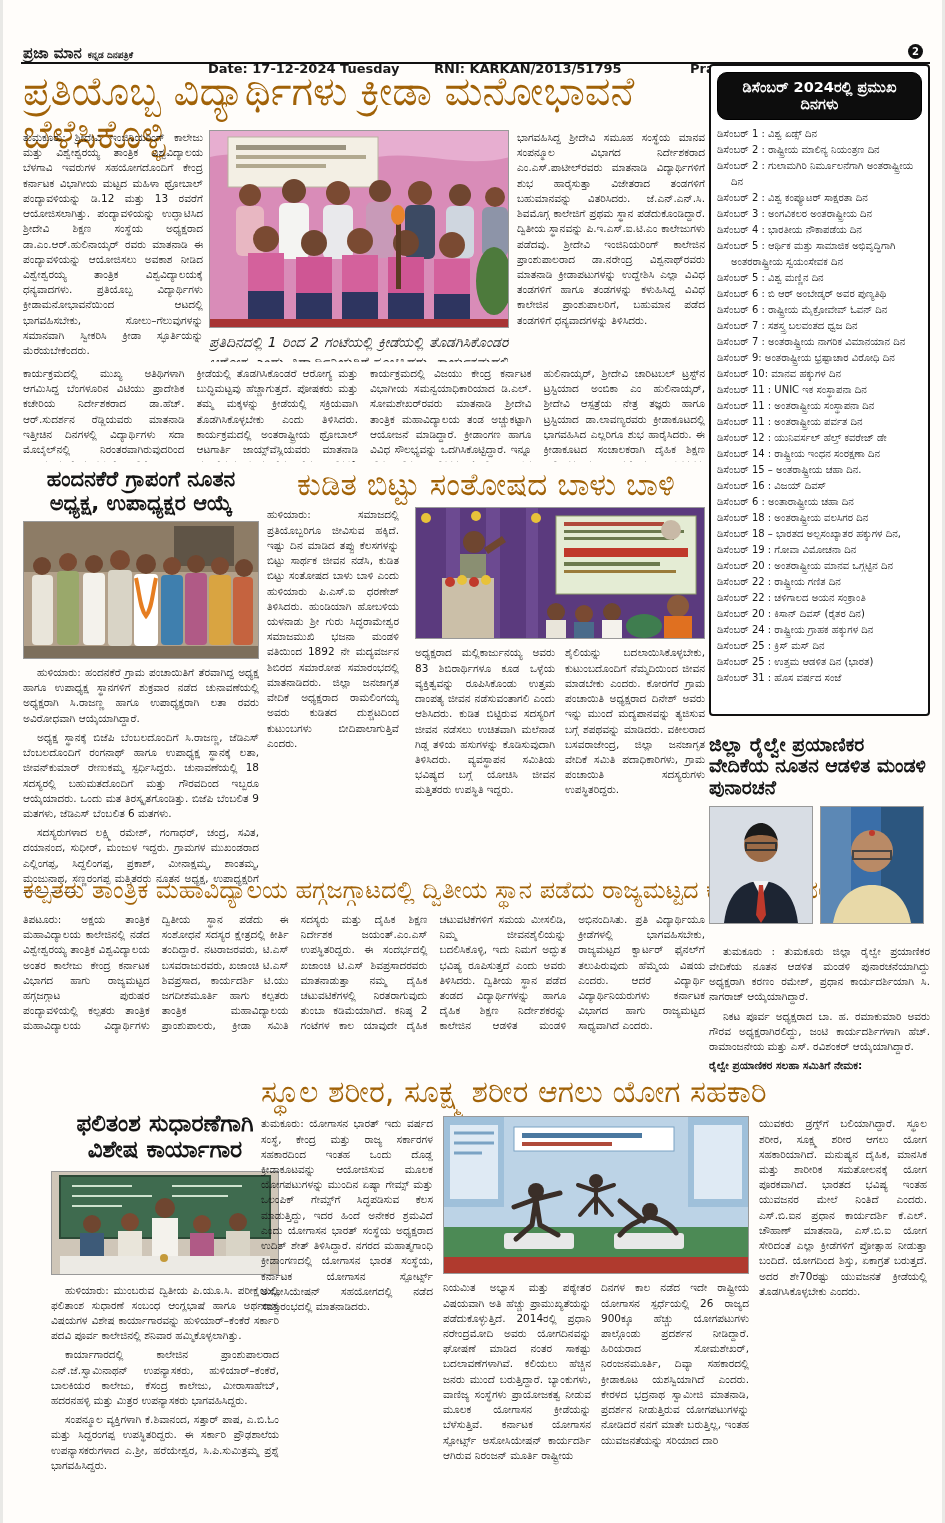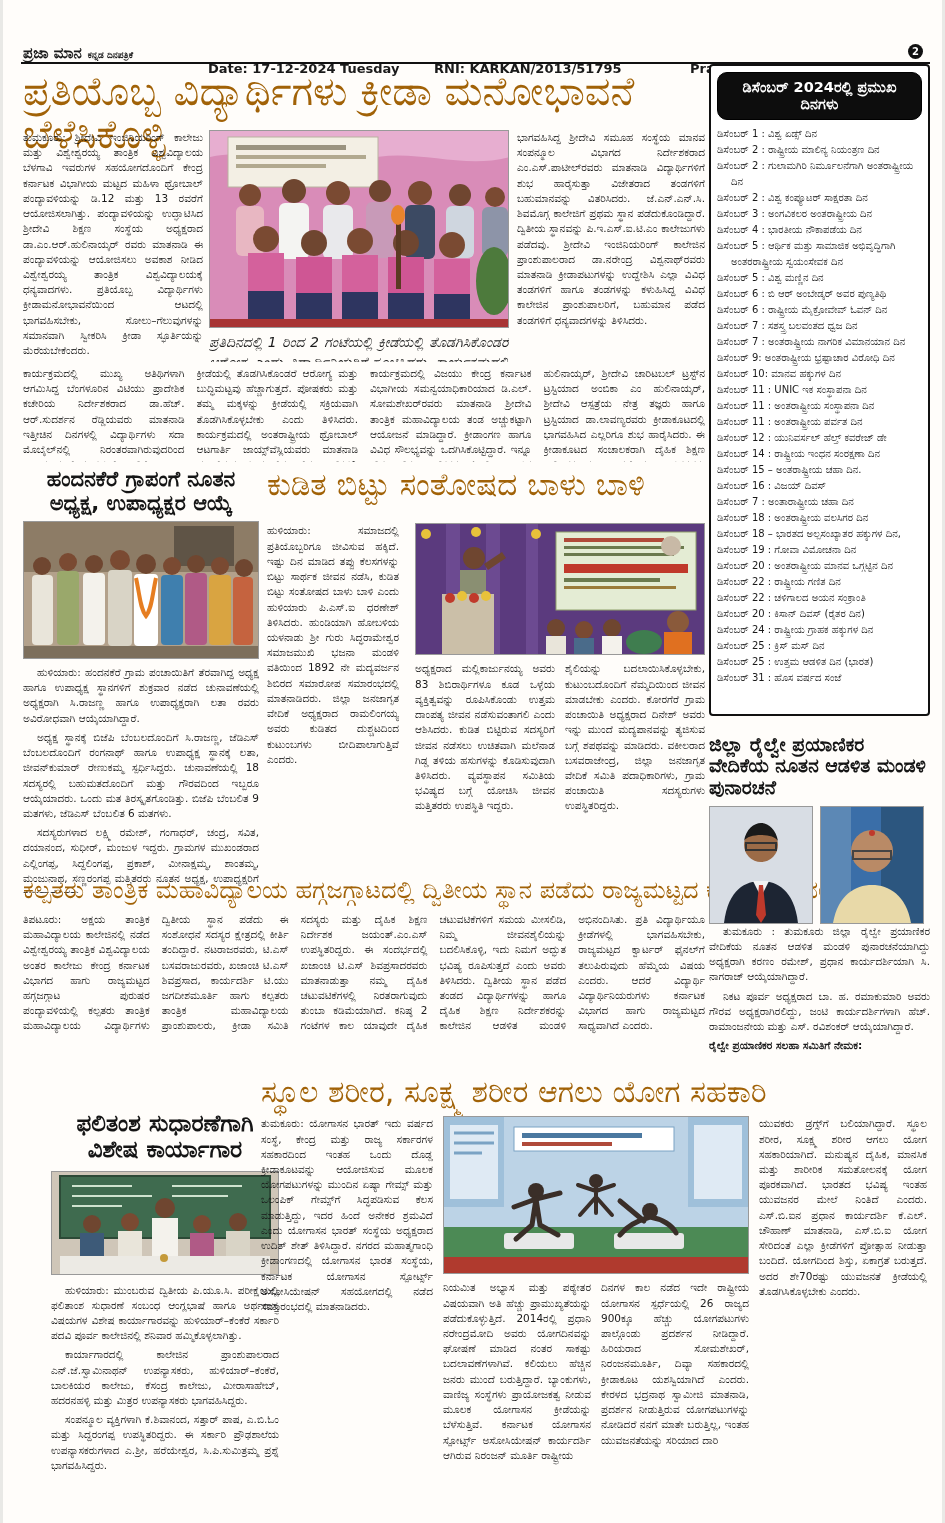--- a/index.html
+++ b/index.html
@@ -65,21 +65,21 @@
         <div class="sb-item">ಡಿಸೆಂಬರ್ 7 : ಅಂತರಾಷ್ಟ್ರೀಯ ನಾಗರಿಕ ವಿಮಾನಯಾನ ದಿನ</div>
         <div class="sb-item">ಡಿಸೆಂಬರ್ 9: ಅಂತರಾಷ್ಟ್ರೀಯ ಭ್ರಷ್ಟಾಚಾರ ವಿರೋಧಿ ದಿನ</div>
         <div class="sb-item">ಡಿಸೆಂಬರ್ 10: ಮಾನವ ಹಕ್ಕುಗಳ ದಿನ</div>
         <div class="sb-item">ಡಿಸೆಂಬರ್ 11 : UNIC ಇಕ ಸಂಸ್ಥಾಪನಾ ದಿನ</div>
         <div class="sb-item">ಡಿಸೆಂಬರ್ 11 : ಅಂತರಾಷ್ಟ್ರೀಯ ಸಂಸ್ಥಾಪನಾ ದಿನ</div>
         <div class="sb-item">ಡಿಸೆಂಬರ್ 11 : ಅಂತರಾಷ್ಟ್ರೀಯ ಪರ್ವತ ದಿನ</div>
         <div class="sb-item">ಡಿಸೆಂಬರ್ 12 : ಯುನಿವರ್ಸಲ್ ಹೆಲ್ತ್ ಕವರೇಜ್ ಡೇ</div>
         <div class="sb-item">ಡಿಸೆಂಬರ್ 14 : ರಾಷ್ಟ್ರೀಯ ಇಂಧನ ಸಂರಕ್ಷಣಾ ದಿನ</div>
         <div class="sb-item">ಡಿಸೆಂಬರ್ 15 – ಅಂತರಾಷ್ಟ್ರೀಯ ಚಹಾ ದಿನ.</div>
         <div class="sb-item">ಡಿಸೆಂಬರ್ 16 : ವಿಜಯ್ ದಿವಸ್</div>
-        <div class="sb-item">ಡಿಸೆಂಬರ್ 7 : ಅಂತಾರಾಷ್ಟ್ರೀಯ ಚಹಾ ದಿನ</div>
+        <div class="sb-item">ಡಿಸೆಂಬರ್ 6 : ಅಂತಾರಾಷ್ಟ್ರೀಯ ಚಹಾ ದಿನ</div>
         <div class="sb-item">ಡಿಸೆಂಬರ್ 18 : ಅಂತರಾಷ್ಟ್ರೀಯ ವಲಸಿಗರ ದಿನ</div>
         <div class="sb-item">ಡಿಸೆಂಬರ್ 18 – ಭಾರತದ ಅಲ್ಪಸಂಖ್ಯಾತರ ಹಕ್ಕುಗಳ ದಿನ,</div>
         <div class="sb-item">ಡಿಸೆಂಬರ್ 19 : ಗೋವಾ ವಿಮೋಚನಾ ದಿನ</div>
         <div class="sb-item">ಡಿಸೆಂಬರ್ 20 : ಅಂತರಾಷ್ಟ್ರೀಯ ಮಾನವ ಒಗ್ಗಟ್ಟಿನ ದಿನ</div>
         <div class="sb-item">ಡಿಸೆಂಬರ್ 22 : ರಾಷ್ಟ್ರೀಯ ಗಣಿತ ದಿನ</div>
         <div class="sb-item">ಡಿಸೆಂಬರ್ 22 : ಚಳಿಗಾಲದ ಅಯನ ಸಂಕ್ರಾಂತಿ</div>
         <div class="sb-item">ಡಿಸೆಂಬರ್ 20 : ಕಿಸಾನ್ ದಿವಸ್ (ರೈತರ ದಿನ)</div>
         <div class="sb-item">ಡಿಸೆಂಬರ್ 24 : ರಾಷ್ಟ್ರೀಯ ಗ್ರಾಹಕ ಹಕ್ಕುಗಳ ದಿನ</div>
         <div class="sb-item">ಡಿಸೆಂಬರ್ 25 : ಕ್ರಿಸ್ ಮಸ್ ದಿನ</div>
         <div class="sb-item">ಡಿಸೆಂಬರ್ 25 : ಉತ್ತಮ ಆಡಳಿತ ದಿನ (ಭಾರತ)</div>
@@ -178,22 +178,22 @@
       </svg>
     </div>
     <div class="bt" style="margin-top:6px;height:228px;">
         <div class="para">ಹುಳಿಯಾರು: ಹಂದನಕೆರೆ ಗ್ರಾಮ ಪಂಚಾಯಿತಿಗೆ ತೆರವಾಗಿದ್ದ ಅಧ್ಯಕ್ಷ ಹಾಗೂ ಉಪಾಧ್ಯಕ್ಷ ಸ್ಥಾನಗಳಿಗೆ ಶುಕ್ರವಾರ ನಡೆದ ಚುನಾವಣೆಯಲ್ಲಿ ಅಧ್ಯಕ್ಷರಾಗಿ ಸಿ.ರಾಜಣ್ಣ ಹಾಗೂ ಉಪಾಧ್ಯಕ್ಷರಾಗಿ ಲತಾ ರವರು ಅವಿರೋಧವಾಗಿ ಆಯ್ಕೆಯಾಗಿದ್ದಾರೆ.</div>
         <div class="para">ಅಧ್ಯಕ್ಷ ಸ್ಥಾನಕ್ಕೆ ಬಿಜೆಪಿ ಬೆಂಬಲದೊಂದಿಗೆ ಸಿ.ರಾಜಣ್ಣ, ಜೆಡಿಎಸ್ ಬೆಂಬಲದೊಂದಿಗೆ ರಂಗನಾಥ್ ಹಾಗೂ ಉಪಾಧ್ಯಕ್ಷ ಸ್ಥಾನಕ್ಕೆ ಲತಾ, ಜೀವನ್‌ಕುಮಾರ್ ರೇಣುಕಮ್ಮ ಸ್ಪರ್ಧಿಸಿದ್ದರು. ಚುನಾವಣೆಯಲ್ಲಿ 18 ಸದಸ್ಯರಲ್ಲಿ ಬಹುಮತದೊಂದಿಗೆ ಮತ್ತು ಗೌರವದಿಂದ ಇಬ್ಬರೂ ಆಯ್ಕೆಯಾದರು. ಒಂದು ಮತ ತಿರಸ್ಕೃತಗೊಂಡಿತ್ತು. ಬಿಜೆಪಿ ಬೆಂಬಲಿತ 9 ಮತಗಳು, ಜೆಡಿಎಸ್ ಬೆಂಬಲಿತ 6 ಮತಗಳು.</div>
         <div class="para">ಸದಸ್ಯರುಗಳಾದ ಲಕ್ಷ್ಮಿ ರಮೇಶ್, ಗಂಗಾಧರ್, ಚಂದ್ರ, ಸವಿತ, ದಯಾನಂದ, ಸುಧೀರ್, ಮಂಜುಳ ಇದ್ದರು. ಗ್ರಾಮಗಳ ಮುಖಂಡರಾದ ಎಲ್ಲಿಂಗಪ್ಪ, ಸಿದ್ದಲಿಂಗಪ್ಪ, ಪ್ರಕಾಶ್, ಮೀನಾಕ್ಷಮ್ಮ, ಶಾಂತಮ್ಮ, ಮಂಜುನಾಥ, ಸಣ್ಣರಂಗಪ್ಪ ಮತ್ತಿತರರು ನೂತನ ಅಧ್ಯಕ್ಷ, ಉಪಾಧ್ಯಕ್ಷರಿಗೆ ಶುಭಹಾರೈಸಿದರು.</div>
       </div>
   </div>
 
   <div class="abs" style="left:264px;top:468px;width:438px;height:404px;">
-    <div class="head-red" style="font-size:31px;text-align:left;">ಕುಡಿತ ಬಿಟ್ಟು ಸಂತೋಷದ ಬಾಳು ಬಾಳಿ</div>
-    <div class="cols" style="gap:16px;margin-top:22px;">
+    <div class="head-red" style="font-size:31px;text-align:center;">ಕುಡಿತ ಬಿಟ್ಟು ಸಂತೋಷದ ಬಾಳು ಬಾಳಿ</div>
+    <div class="cols" style="gap:16px;margin-top:6px;">
       <div class="bt" style="width:138px;height:352px;">ಹುಳಿಯಾರು: ಸಮಾಜದಲ್ಲಿ ಪ್ರತಿಯೊಬ್ಬರಿಗೂ ಜೀವಿಸುವ ಹಕ್ಕಿದೆ. ಇಷ್ಟು ದಿನ ಮಾಡಿದ ತಪ್ಪು ಕೆಲಸಗಳನ್ನು ಬಿಟ್ಟು ಸಾರ್ಥಕ ಜೀವನ ನಡೆಸಿ, ಕುಡಿತ ಬಿಟ್ಟು ಸಂತೋಷದ ಬಾಳು ಬಾಳಿ ಎಂದು ಹುಳಿಯಾರು ಪಿ.ಎಸ್.ಐ ಧರಣೇಶ್ ತಿಳಿಸಿದರು. ಹುಂಡಿಯಾಗಿ ಹೋಬಳಿಯ ಯಳನಾಡು ಶ್ರೀ ಗುರು ಸಿದ್ಧರಾಮೇಶ್ವರ ಸಮಾಜಮುಖಿ ಭಜನಾ ಮಂಡಳಿ ವತಿಯಿಂದ 1892 ನೇ ಮದ್ಯವರ್ಜನ ಶಿಬಿರದ ಸಮಾರೋಪ ಸಮಾರಂಭದಲ್ಲಿ ಮಾತನಾಡಿದರು. ಜಿಲ್ಲಾ ಜನಜಾಗೃತ ವೇದಿಕೆ ಅಧ್ಯಕ್ಷರಾದ ರಾಮಲಿಂಗಯ್ಯ ಅವರು ಕುಡಿತದ ದುಶ್ಚಟದಿಂದ ಕುಟುಂಬಗಳು ಬೀದಿಪಾಲಾಗುತ್ತಿವೆ ಎಂದರು.</div>
       <div style="width:290px;">
         <div class="photo" style="width:290px;height:132px;">
           <svg width="288" height="130" viewBox="0 0 288 130">
             <rect width="288" height="130" fill="#5b3a7e"></rect>
             <rect x="30" y="0" width="14" height="130" fill="#6c4a91"></rect>
               <rect x="70" y="0" width="14" height="130" fill="#6c4a91"></rect>
               <rect x="110" y="0" width="12" height="130" fill="#6c4a91"></rect>
             <circle cx="10" cy="10" r="5" fill="#e8c23a"></circle>
               <circle cx="60" cy="8" r="5" fill="#e8c23a"></circle>
@@ -322,20 +322,20 @@
           <rect width="102" height="116" fill="#3a6ea8"></rect>
           <path d="M60 0h42v116H60z" fill="#2c567f"></path>
           <path d="M0 0h30v116H0z" fill="#5c88b5"></path>
           <circle cx="51" cy="44" r="21" fill="#b98a66"></circle>
           <rect x="32" y="44" width="38" height="8" fill="none" stroke="#444" stroke-width="2"></rect>
           <circle cx="51" cy="26" r="3" fill="#c0392b"></circle>
           <path d="M12 116c5-28 22-38 39-38s34 10 39 38Z" fill="#e8d9a8"></path>
         </svg>
       </div>
     </div>
-    <div class="bt" style="margin-top:0;height:196px;">
+    <div class="bt" style="margin-top:20px;height:196px;">
       <div class="para">ತುಮಕೂರು : ತುಮಕೂರು ಜಿಲ್ಲಾ ರೈಲ್ವೇ ಪ್ರಯಾಣಿಕರ ವೇದಿಕೆಯ ನೂತನ ಆಡಳಿತ ಮಂಡಳಿ ಪುನಾರಚನೆಯಾಗಿದ್ದು ಅಧ್ಯಕ್ಷರಾಗಿ ಕರಣಂ ರಮೇಶ್, ಪ್ರಧಾನ ಕಾರ್ಯದರ್ಶಿಯಾಗಿ ಸಿ. ನಾಗರಾಜ್ ಆಯ್ಕೆಯಾಗಿದ್ದಾರೆ.</div>
       <div class="para">ನಿಕಟ ಪೂರ್ವ ಅಧ್ಯಕ್ಷರಾದ ಬಾ. ಹ. ರಮಾಕುಮಾರಿ ಅವರು ಗೌರವ ಅಧ್ಯಕ್ಷರಾಗಿರಲಿದ್ದು, ಜಂಟಿ ಕಾರ್ಯದರ್ಶಿಗಳಾಗಿ ಹೆಚ್. ರಾಮಾಂಜನೇಯ ಮತ್ತು ಎಸ್. ರವಿಶಂಕರ್ ಆಯ್ಕೆಯಾಗಿದ್ದಾರೆ.</div>
       <div class="para bold-line" style="text-indent:0;">ರೈಲ್ವೇ ಪ್ರಯಾಣಿಕರ ಸಲಹಾ ಸಮಿತಿಗೆ ನೇಮಕ:</div>
     </div>
   </div>
 
 </div>
 
 </body></html>

